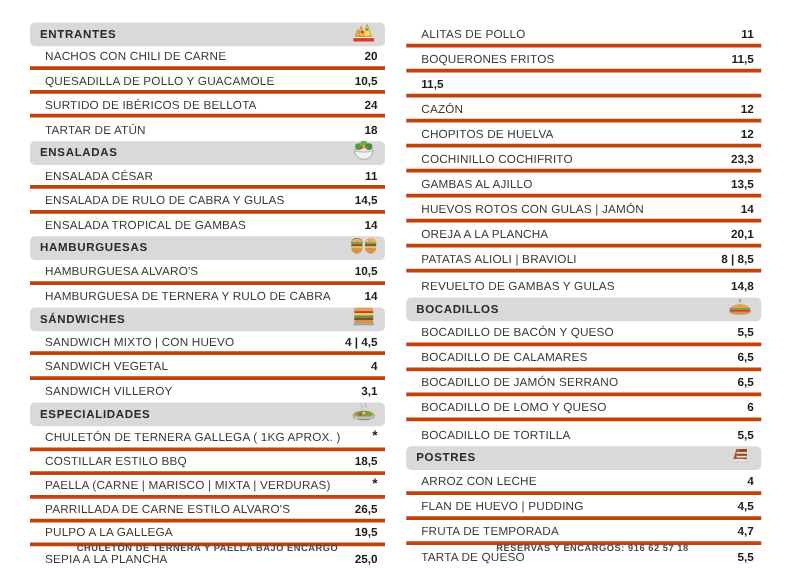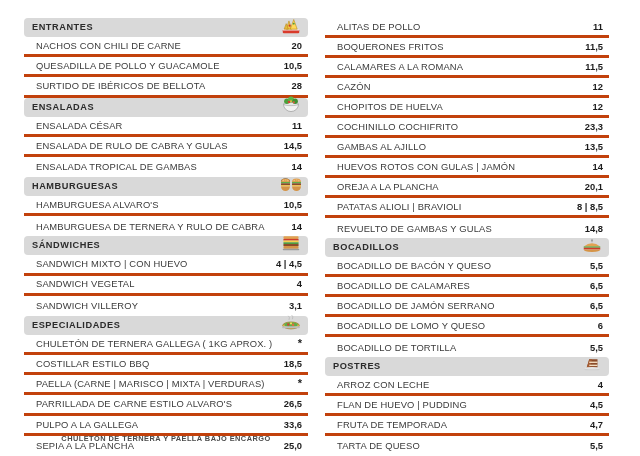--- a/index.html
+++ b/index.html
@@ -123,21 +123,25 @@
       <div class="dish-row">
         <span class="dish-name">NACHOS CON CHILI DE CARNE</span>
         <span class="dish-price">20</span>
       </div>
       <div class="dish-row">
         <span class="dish-name">QUESADILLA DE POLLO Y GUACAMOLE</span>
         <span class="dish-price">10,5</span>
       </div>
       <div class="dish-row">
         <span class="dish-name">SURTIDO DE IBÉRICOS DE BELLOTA</span>
-        <span class="dish-price">28</span>
+        <span class="dish-price">24</span>
+      </div>
+      <div class="dish-row last-in-section">
+        <span class="dish-name">TARTAR DE ATÚN</span>
+        <span class="dish-price">18</span>
       </div>
       <div class="section-header">
         <div class="section-title">ENSALADAS</div>
         <div class="section-icon">
           <svg viewBox="0 0 32 32" xmlns="http://www.w3.org/2000/svg">
             <path d="M5 16 H27 A11 11 0 0 1 5 16 Z" fill="#f2f2f2" stroke="#9a9a9a" stroke-width="1"></path>
             <ellipse cx="16" cy="16" rx="11" ry="2.4" fill="#e6e6e6" stroke="#9a9a9a" stroke-width="0.8"></ellipse>
             <circle cx="10" cy="12" r="4" fill="#4aa03c"></circle>
             <circle cx="16" cy="9.5" r="4.3" fill="#5cb447"></circle>
             <circle cx="22" cy="12" r="4" fill="#3f9033"></circle>
@@ -247,38 +251,37 @@
       <div class="dish-row">
         <span class="dish-name">PAELLA (CARNE | MARISCO | MIXTA | VERDURAS)</span>
         <span class="dish-price star">*</span>
       </div>
       <div class="dish-row">
         <span class="dish-name">PARRILLADA DE CARNE ESTILO ALVARO'S</span>
         <span class="dish-price">26,5</span>
       </div>
       <div class="dish-row">
         <span class="dish-name">PULPO A LA GALLEGA</span>
-        <span class="dish-price">33,6</span>
+        <span class="dish-price">19,5</span>
       </div>
       <div class="dish-row last-in-section">
         <span class="dish-name">SEPIA A LA PLANCHA</span>
         <span class="dish-price">25,0</span>
       </div>
     </div>
   <div class="menu-column" id="col-right">
       <div class="dish-row">
         <span class="dish-name">ALITAS DE POLLO</span>
         <span class="dish-price">11</span>
       </div>
       <div class="dish-row">
         <span class="dish-name">BOQUERONES FRITOS</span>
         <span class="dish-price">11,5</span>
       </div>
       <div class="dish-row">
-        <span class="dish-name">CALAMARES A LA ROMANA</span>
         <span class="dish-price">11,5</span>
       </div>
       <div class="dish-row">
         <span class="dish-name">CAZÓN</span>
         <span class="dish-price">12</span>
       </div>
       <div class="dish-row">
         <span class="dish-name">CHOPITOS DE HUELVA</span>
         <span class="dish-price">12</span>
       </div>
@@ -366,13 +369,16 @@
       </div>
       <div class="dish-row last-in-section">
         <span class="dish-name">TARTA DE QUESO</span>
         <span class="dish-price">5,5</span>
       </div>
     </div>
 
   <div class="footer-left">
     <div class="footer-note">CHULETÓN DE TERNERA Y PAELLA BAJO ENCARGO</div>
   </div>
+  <div class="footer-right">
+    <div class="footer-note">RESERVAS Y ENCARGOS: 916 62 57 18</div>
+  </div>
 </div>
 
 </body></html>

